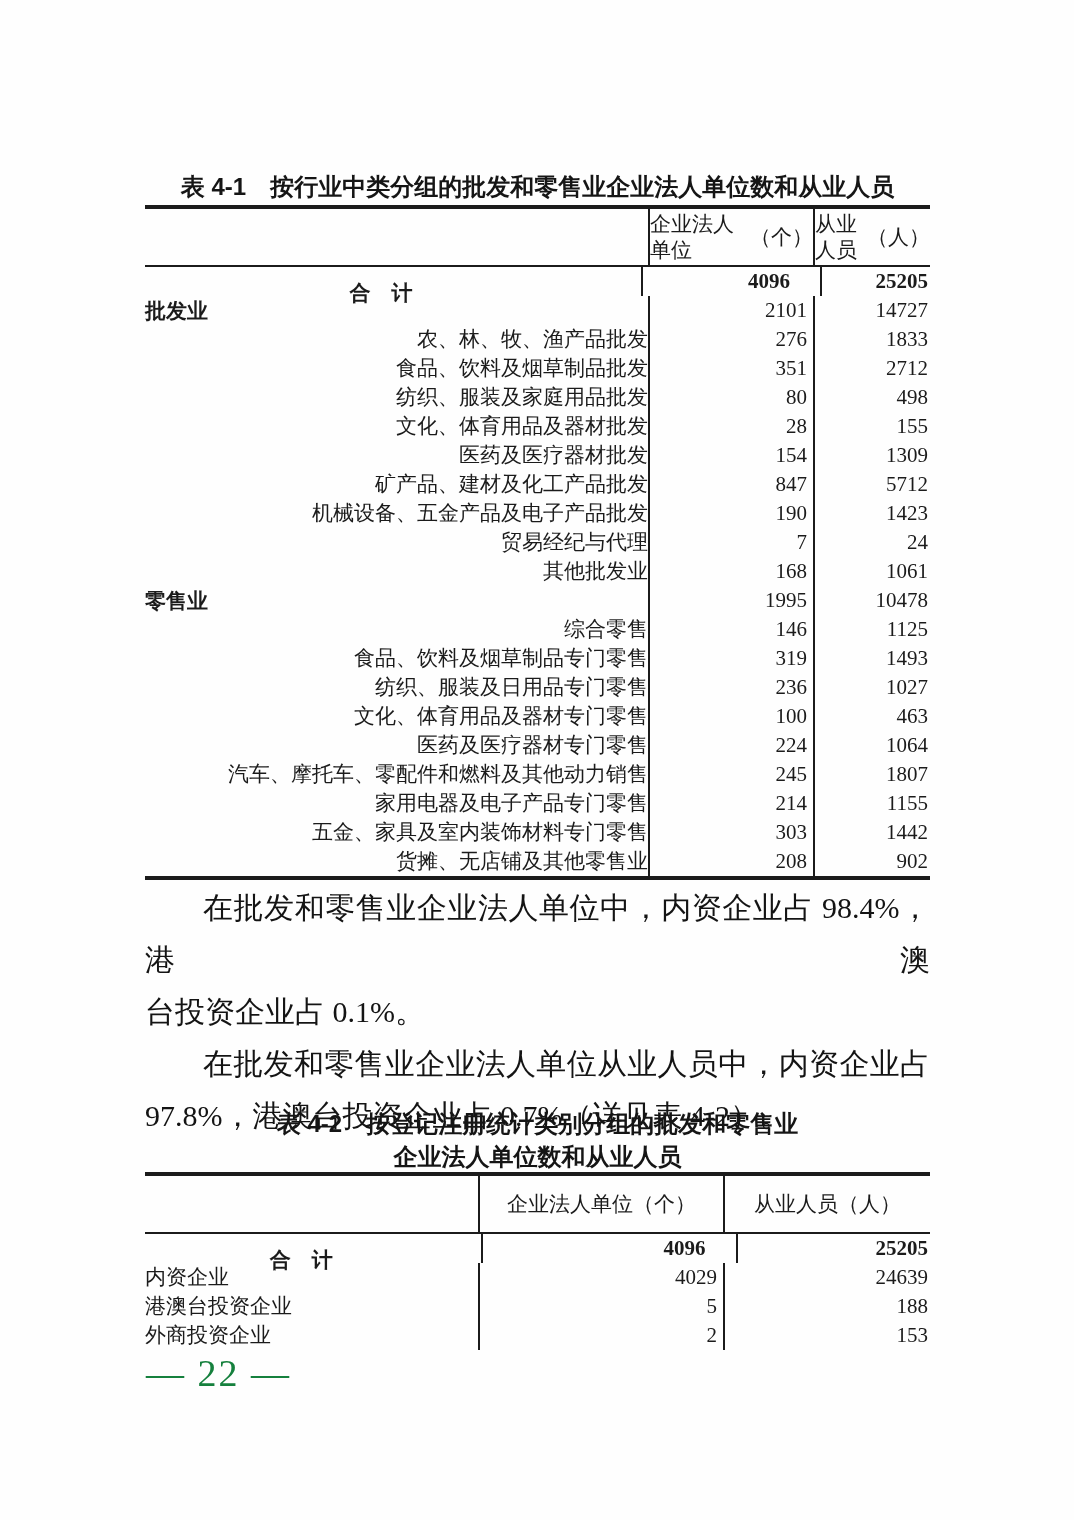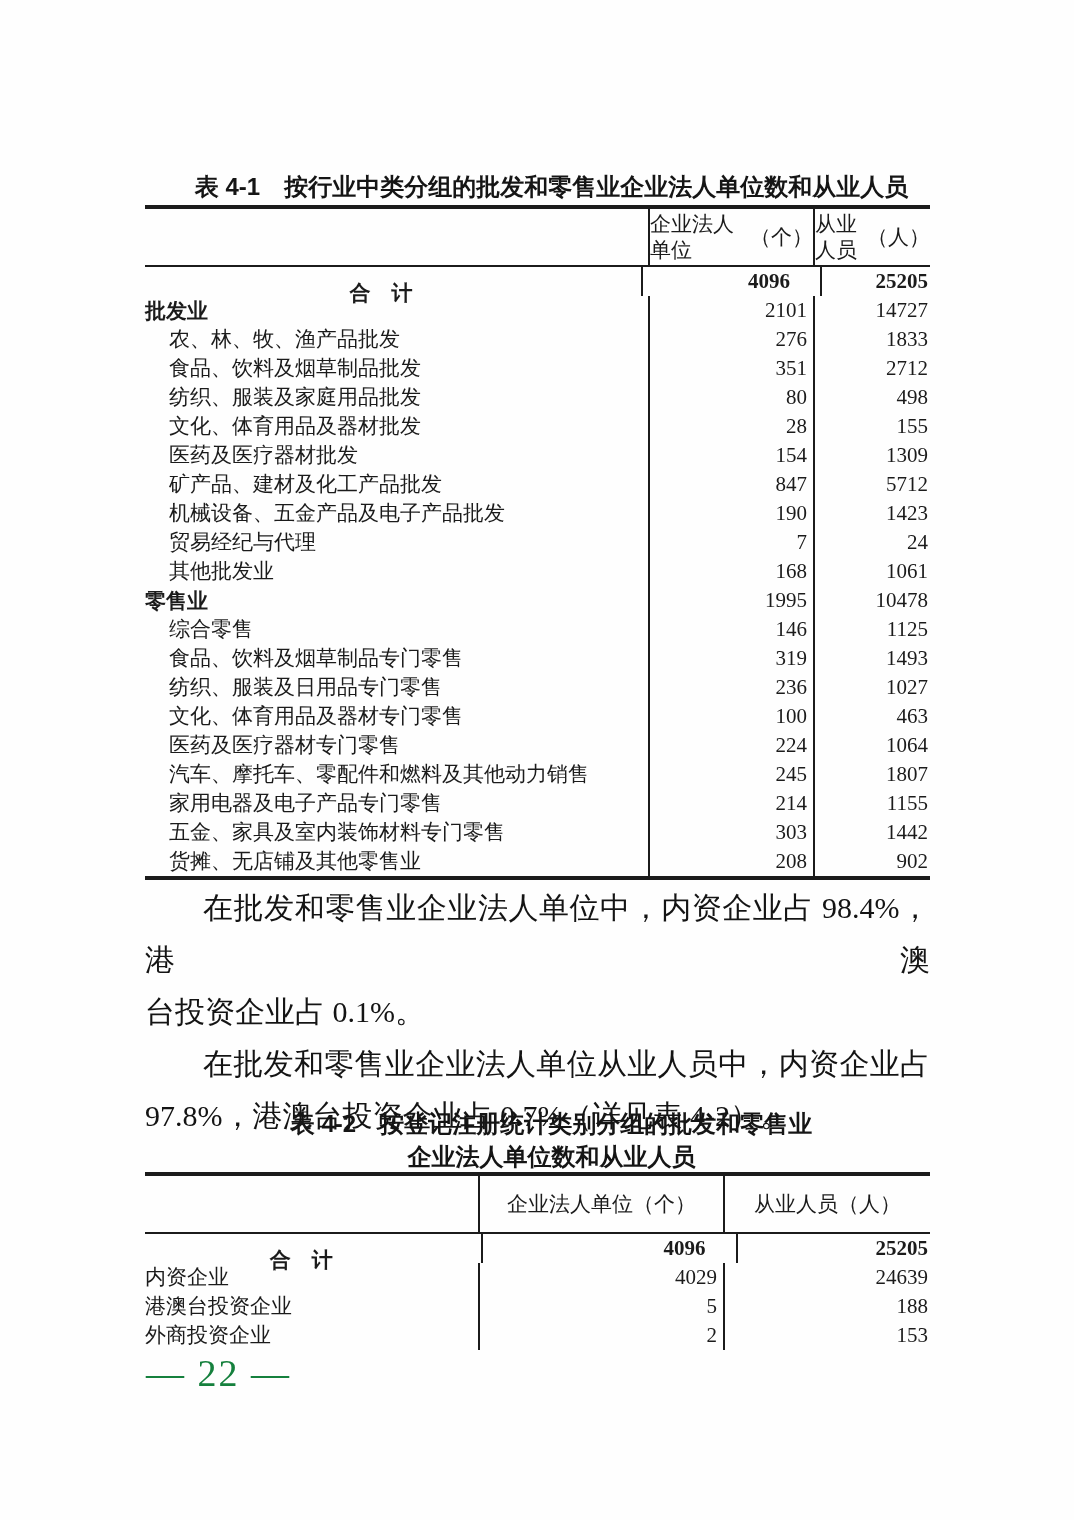--- a/index.html
+++ b/index.html
@@ -10,21 +10,21 @@
     height: 1520px;
     background: #fefefe;
     color: #1b1b1b;
     font-family: "Liberation Serif", serif;
     overflow: hidden;
   }
 
   
   .tbl-title {
     position: absolute;
-    left: 159px;
+    left: 145px;
     width: 785px;
     text-align: center;
     font-family: "Liberation Sans", sans-serif;
     font-weight: bold;
     font-size: 24px;
     color: #151515;
   }
   #t1-title { top: 171px; }
   #t2-title { top: 1107px; line-height: 33px; }
 
@@ -70,21 +70,21 @@
   .t1 .c1, .t1 .hc1 { width: 503px; }
   .t1 .c2, .t1 .hc2 { width: 165px; }
   .t1 .c3, .t1 .hc3 { width: 117px; }
   
   .t2 .c1, .t2 .hc1 { width: 333px; }
   .t2 .c2, .t2 .hc2 { width: 245px; }
   .t2 .c3, .t2 .hc3 { width: 207px; }
 
   .c1.total { text-align: center; font-weight: bold; margin-top: 12px; }
   .c1.cat   { font-weight: bold; font-family: "Liberation Sans", sans-serif; }
-  .c1.item  { padding-left: 24px; }
+  .c1.item  { padding-left: 24px; text-align: right; }
   .trow.bold-num .c2, .trow.bold-num .c3 { font-weight: bold; margin-left: 24px; }
 
   
   .bodytext {
     position: absolute;
     left: 145px;
     top: 882px;
     width: 785px;
     font-size: 30px;
     line-height: 52px;

